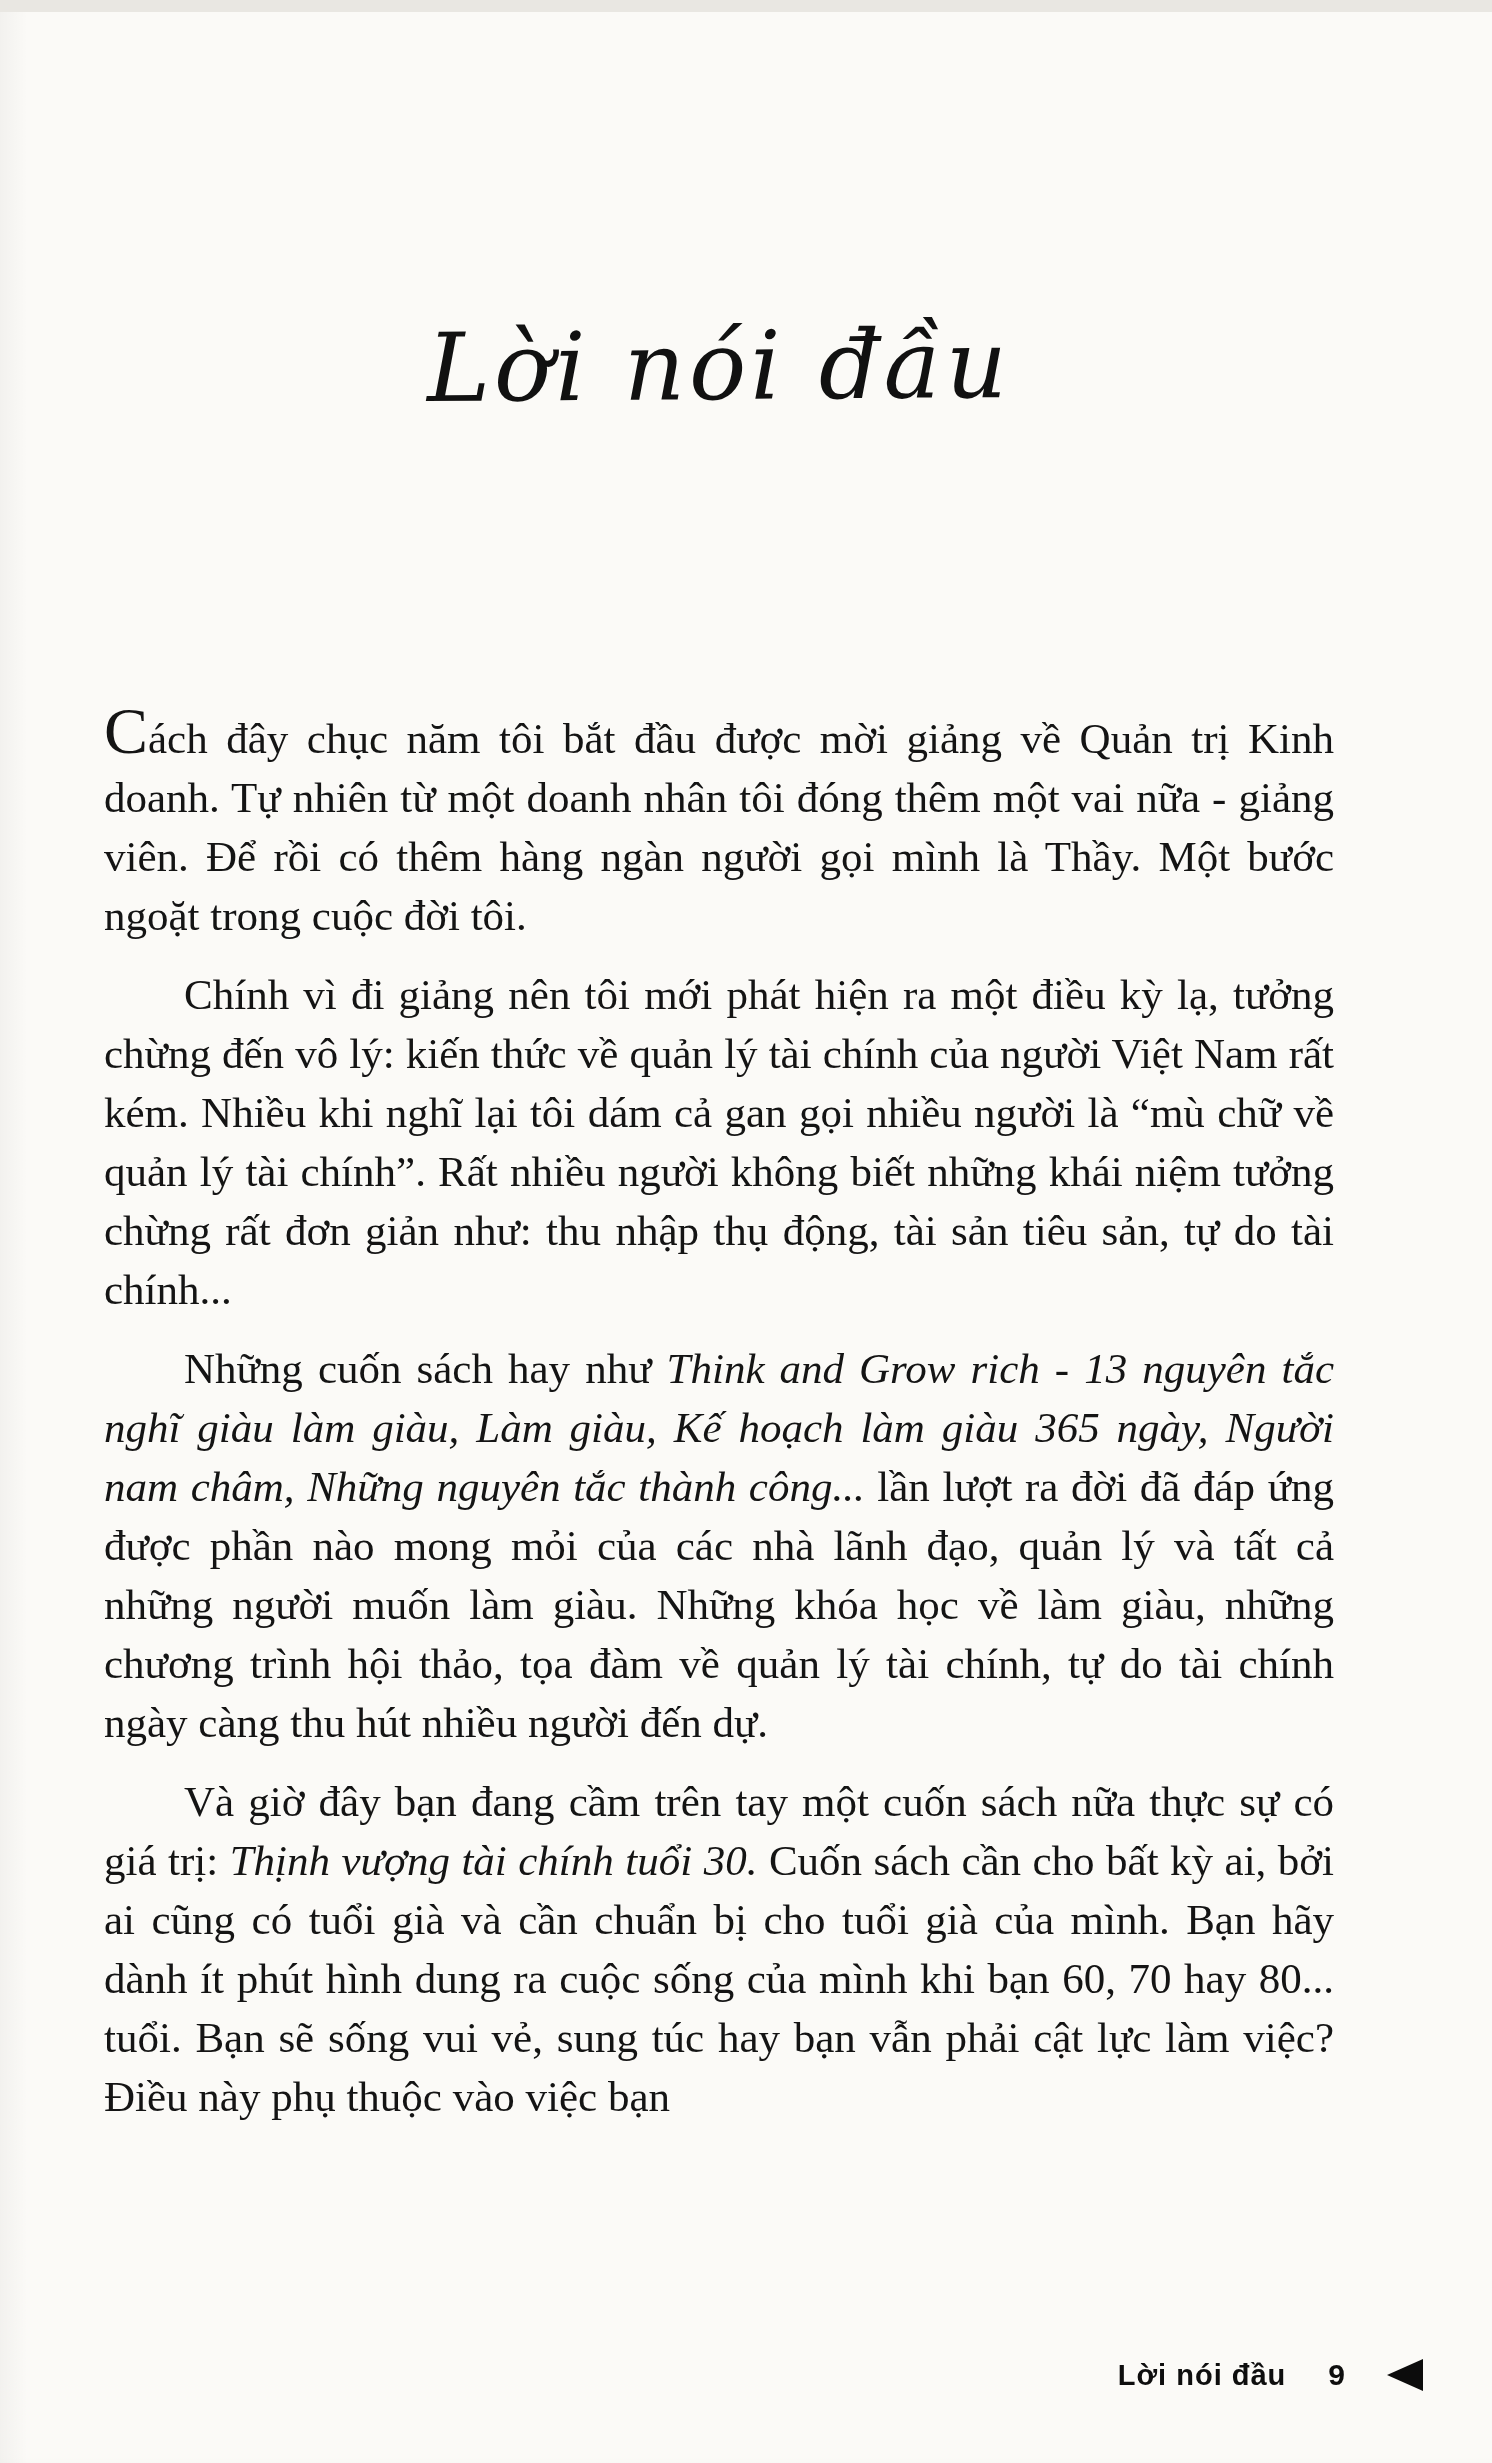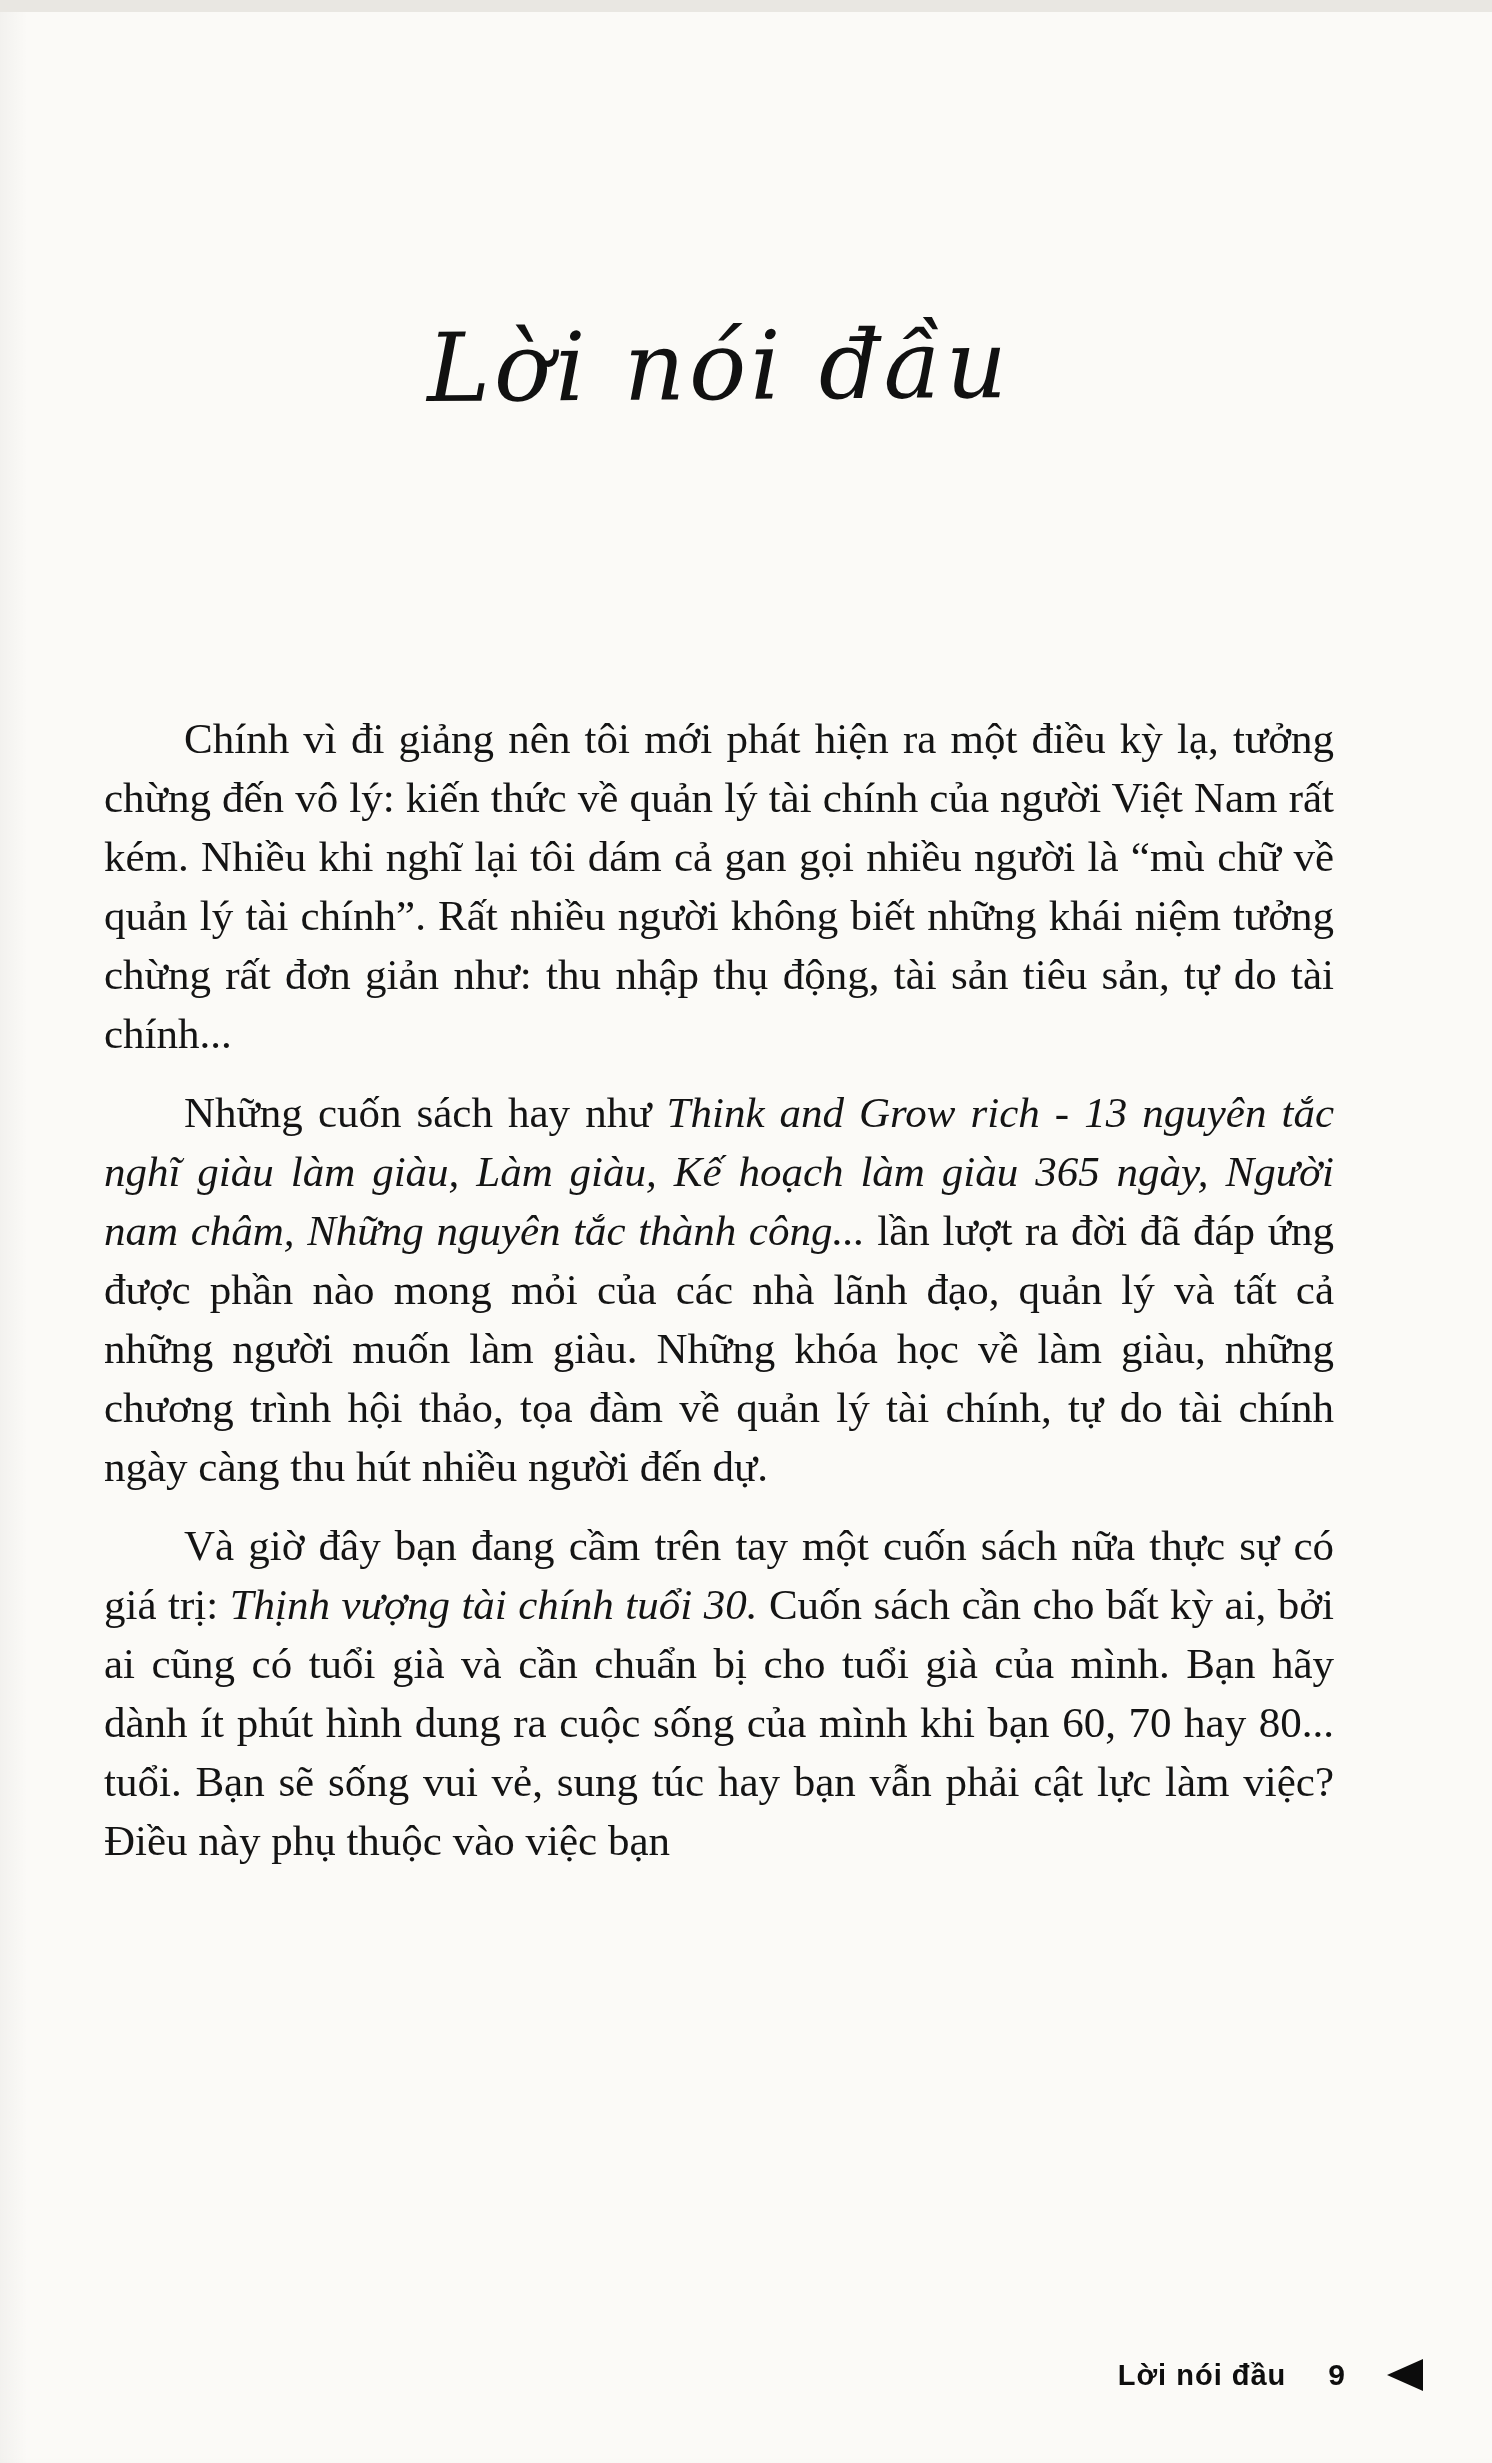--- a/index.html
+++ b/index.html
@@ -86,20 +86,21 @@
   }
 </style>
 </head>
 <body>
 
 <div class="page">
 
   <h1 class="title">Lời nói đầu</h1>
 
   <div class="body-text" id="paragraphs">
+      <p class=""><span class="dropcap">C</span><span>ách đây chục năm tôi bắt đầu được mời giảng về Quản trị Kinh doanh. Tự nhiên từ một doanh nhân tôi đóng thêm một vai nữa - giảng viên. Để rồi có thêm hàng ngàn người gọi mình là Thầy. Một bước ngoặt trong cuộc đời tôi.</span></p>
       <p class="indent"><span>Chính vì đi giảng nên tôi mới phát hiện ra một điều kỳ lạ, tưởng chừng đến vô lý: kiến thức về quản lý tài chính của người Việt Nam rất kém. Nhiều khi nghĩ lại tôi dám cả gan gọi nhiều người là “mù chữ về quản lý tài chính”. Rất nhiều người không biết những khái niệm tưởng chừng rất đơn giản như: thu nhập thụ động, tài sản tiêu sản, tự do tài chính...</span></p>
       <p class="indent"><span>Những cuốn sách hay như </span><span class="it">Think and Grow rich - 13 nguyên tắc nghĩ giàu làm giàu, Làm giàu, Kế hoạch làm giàu 365 ngày, Người nam châm, Những nguyên tắc thành công...</span><span> lần lượt ra đời đã đáp ứng được phần nào mong mỏi của các nhà lãnh đạo, quản lý và tất cả những người muốn làm giàu. Những khóa học về làm giàu, những chương trình hội thảo, tọa đàm về quản lý tài chính, tự do tài chính ngày càng thu hút nhiều người đến dự.</span></p>
       <p class="indent"><span>Và giờ đây bạn đang cầm trên tay một cuốn sách nữa thực sự có giá trị: </span><span class="it">Thịnh vượng tài chính tuổi 30.</span><span> Cuốn sách cần cho bất kỳ ai, bởi ai cũng có tuổi già và cần chuẩn bị cho tuổi già của mình. Bạn hãy dành ít phút hình dung ra cuộc sống của mình khi bạn 60, 70 hay 80... tuổi. Bạn sẽ sống vui vẻ, sung túc hay bạn vẫn phải cật lực làm việc? Điều này phụ thuộc vào việc bạn</span></p>
     </div>
 
   <div class="footer">
     <span class="footer-label">Lời nói đầu</span>
     <span class="footer-page">9</span>
     <span class="footer-arrow"></span>
   </div>

